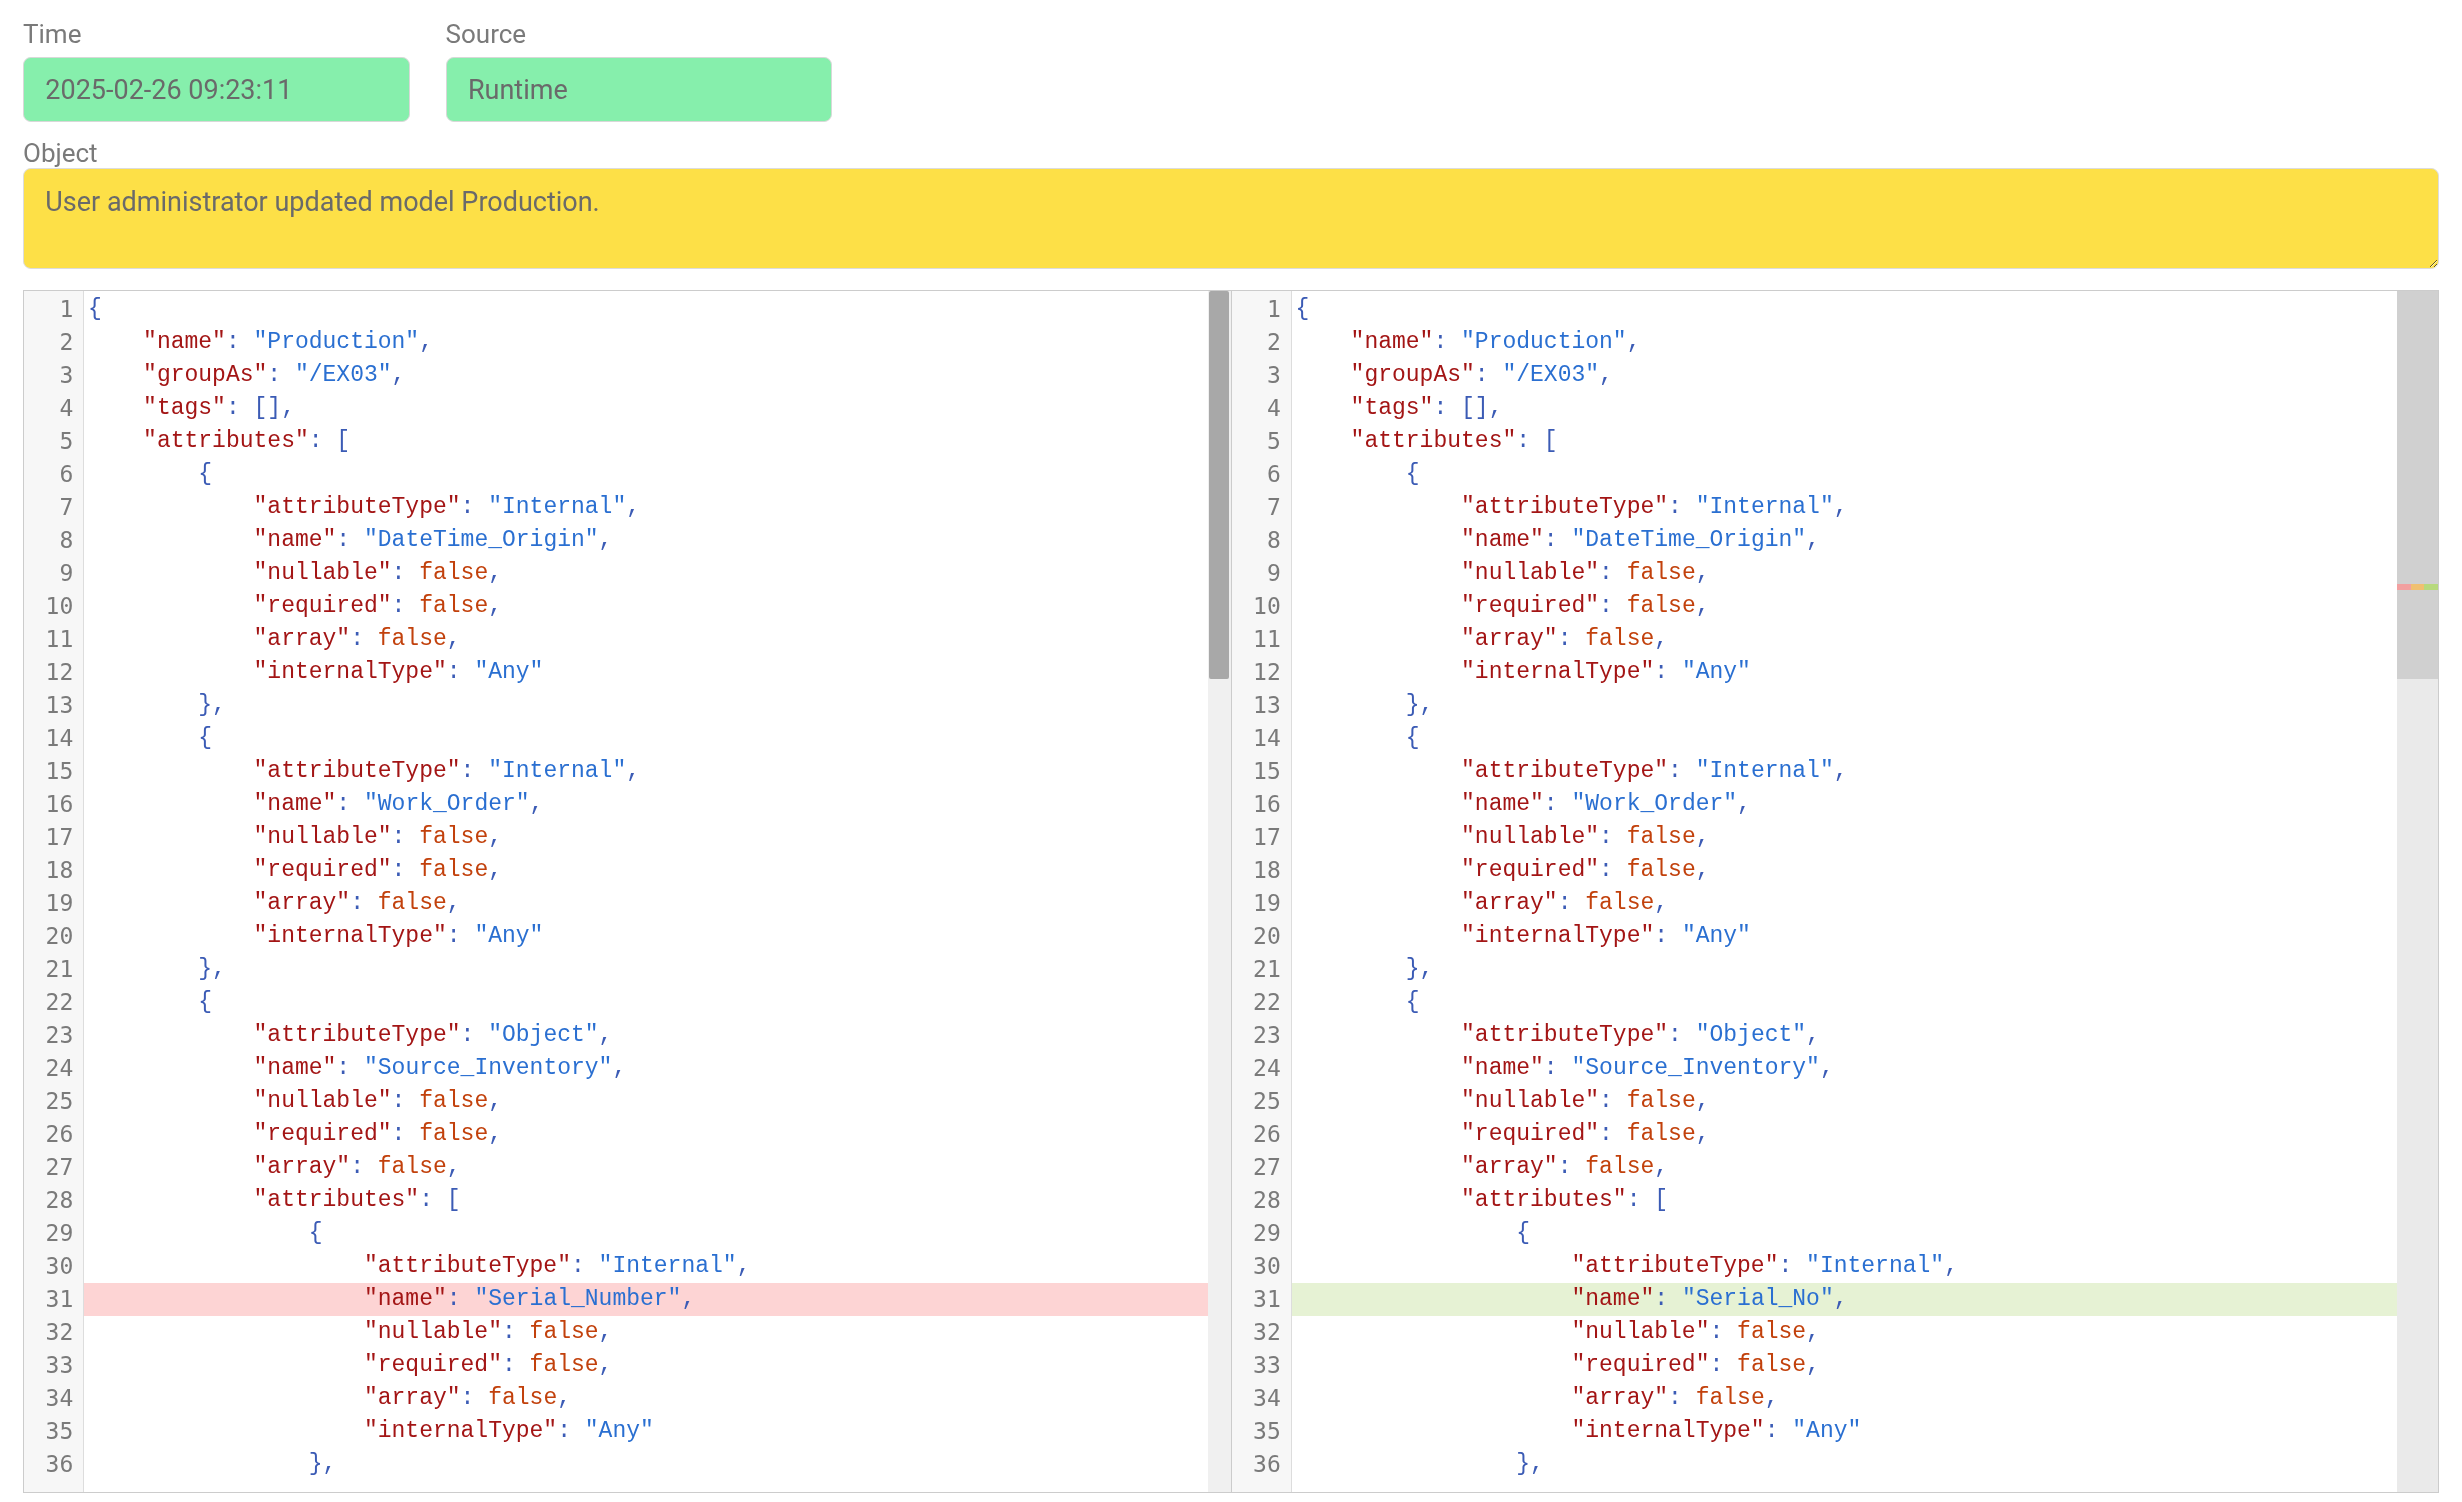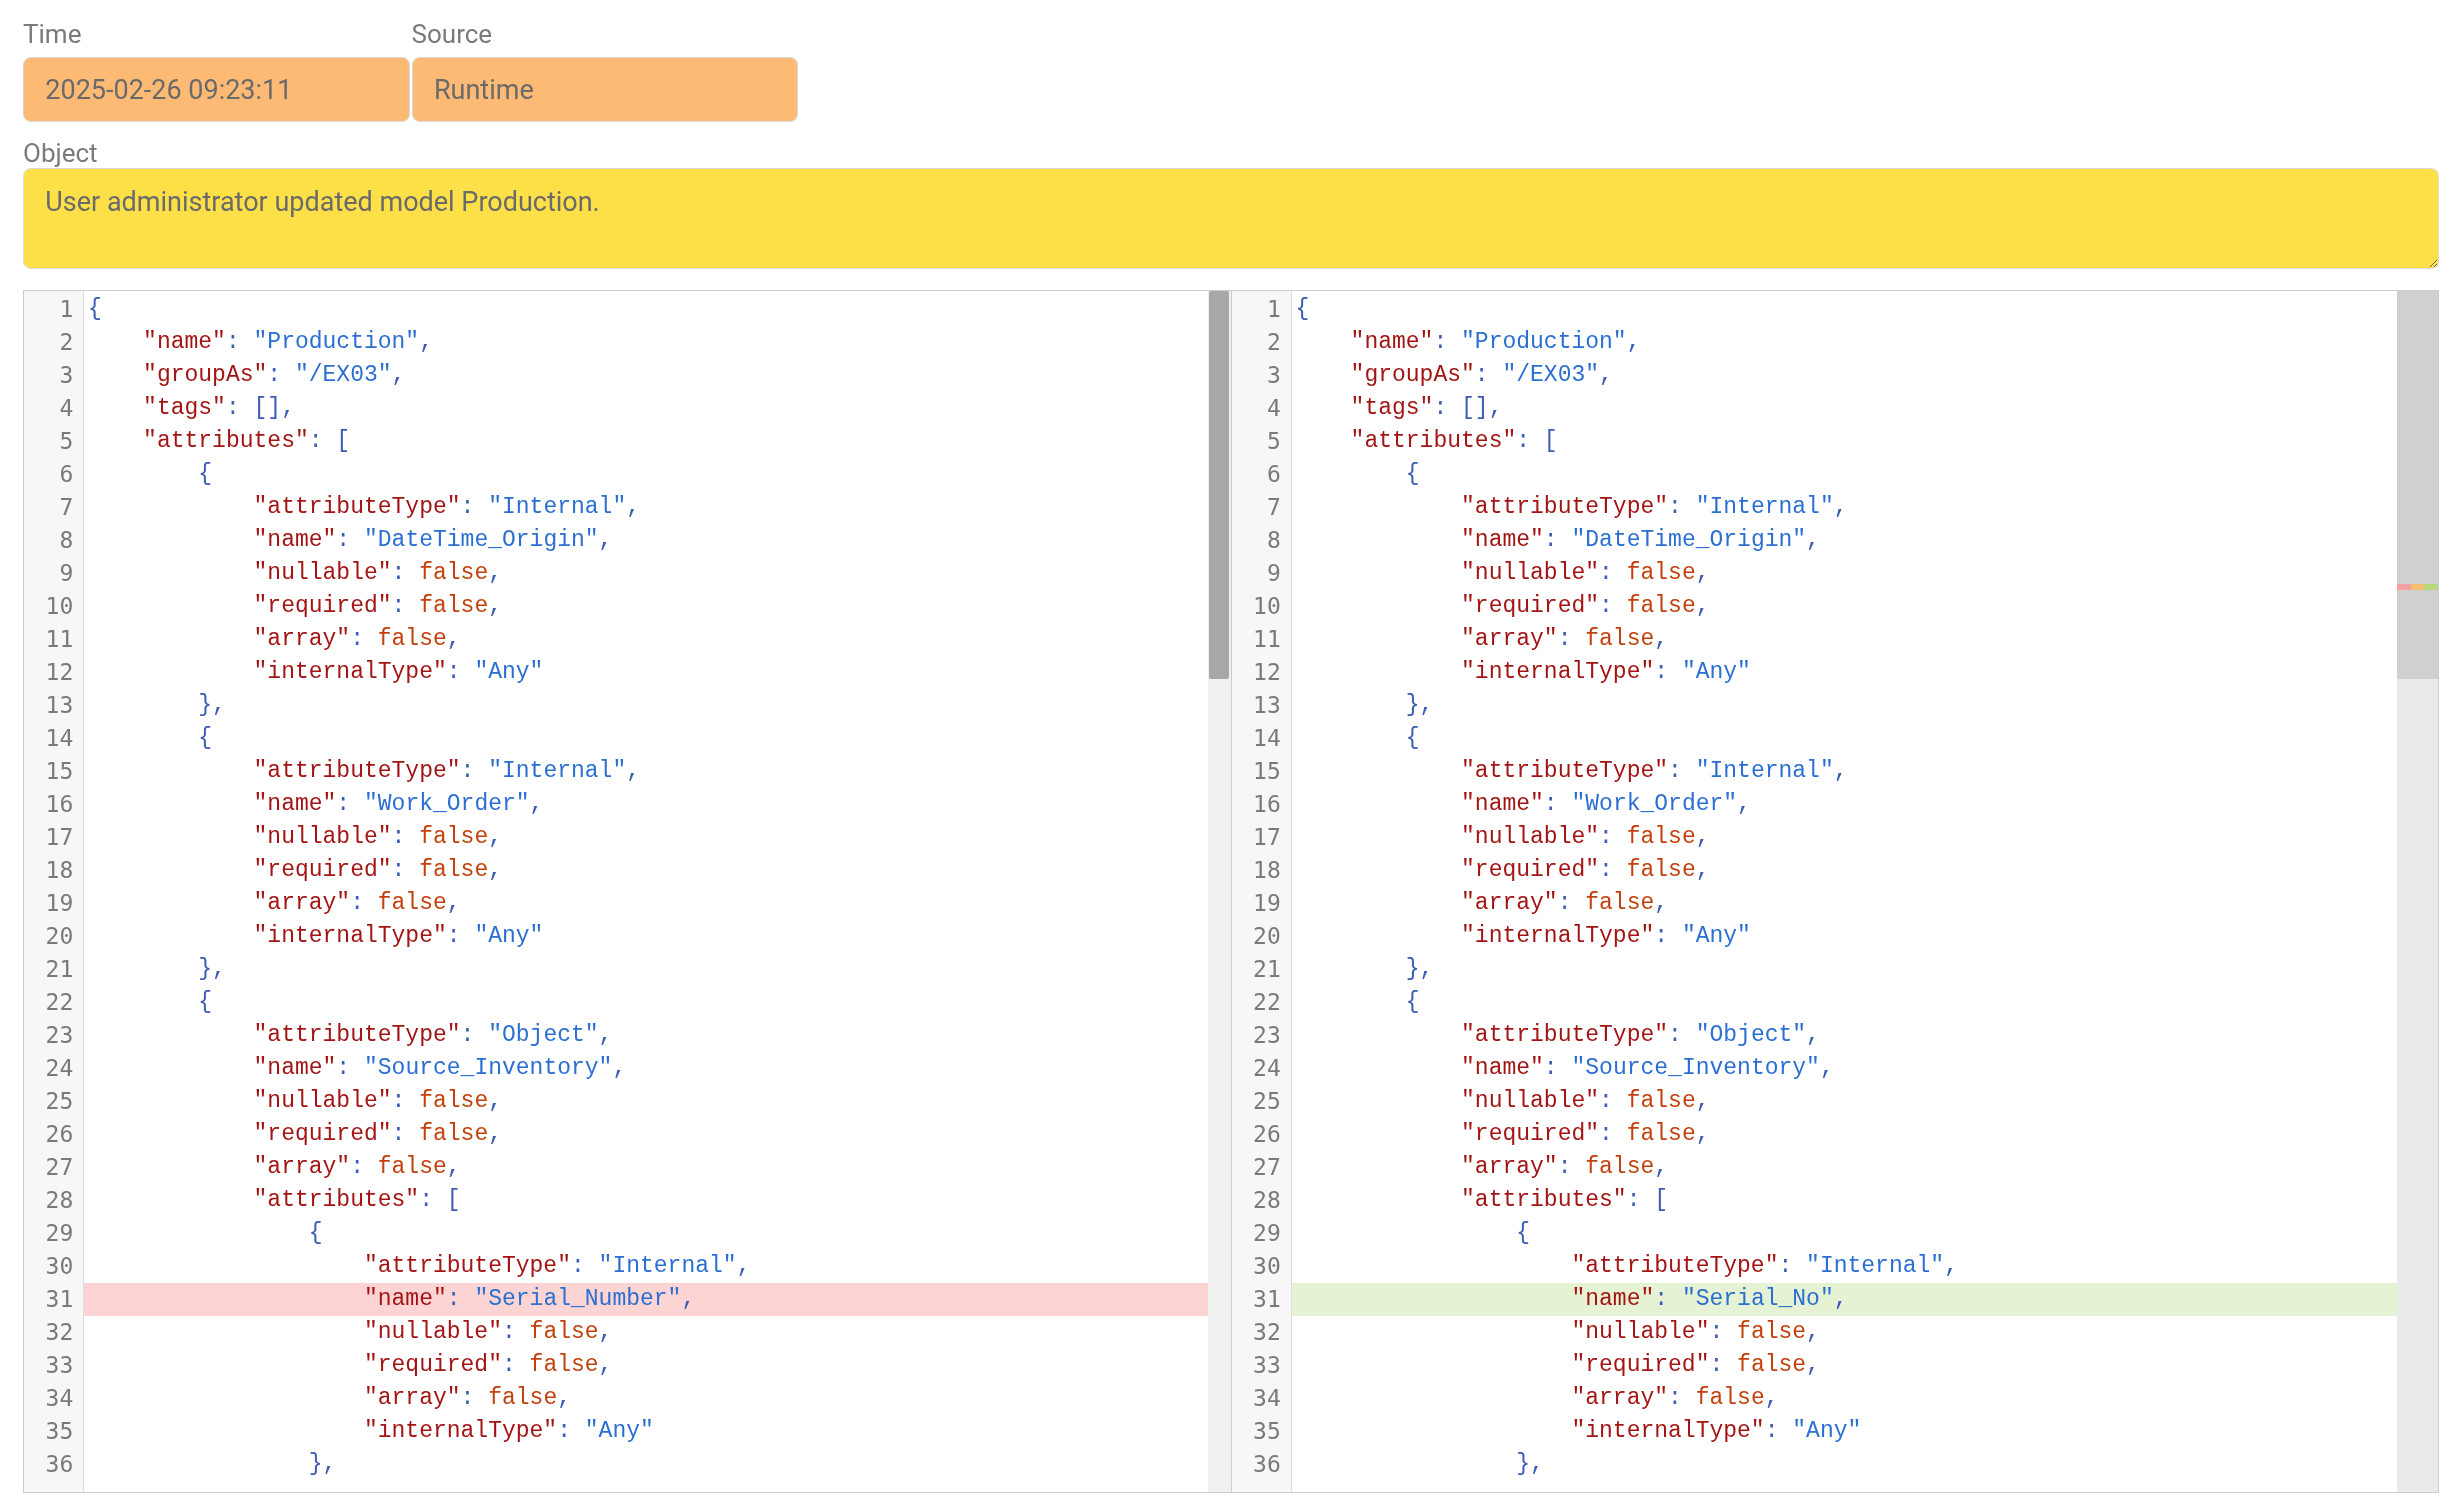--- a/index.html
+++ b/index.html
@@ -5,41 +5,41 @@
   * { box-sizing: border-box; }
   body {
     margin: 0;
     padding: 19.4px 23px;
     font-family: -apple-system, BlinkMacSystemFont, "Segoe UI", Roboto, Arial, sans-serif;
     color: #5a5a5a;
     background: #fff;
   }
   .top-fields {
     display: flex;
-    gap: 2px;
+    gap: 36px;
     margin-bottom: 15.5px;
   }
   .field-group { display: flex; flex-direction: column; }
   .field-label {
     font-size: 26px;
     color: #7a7a7a;
     margin-bottom: 7.8px;
     font-weight: 400;
   }
   .field-input {
     background: #f0f0f0;
     border: 1px solid #d8d8d8;
     border-radius: 7.8px;
     padding: 15.5px 21.3px;
     font-size: 27px;
     color: #6a6a6a;
     min-width: 369px;
     font-family: inherit;
   }
-  .field-input.readonly { background: #fdba74; }
+  .field-input.readonly { background: #86efac; }
   .message-group { margin-bottom: 17.5px; }
   .message-box {
     background: #fde047;
     border: 1px solid #dcdcdc;
     border-radius: 7.8px;
     padding: 17.5px 21.3px;
     font-size: 27px;
     color: #6a6a6a;
     width: 100%;
     resize: both;

